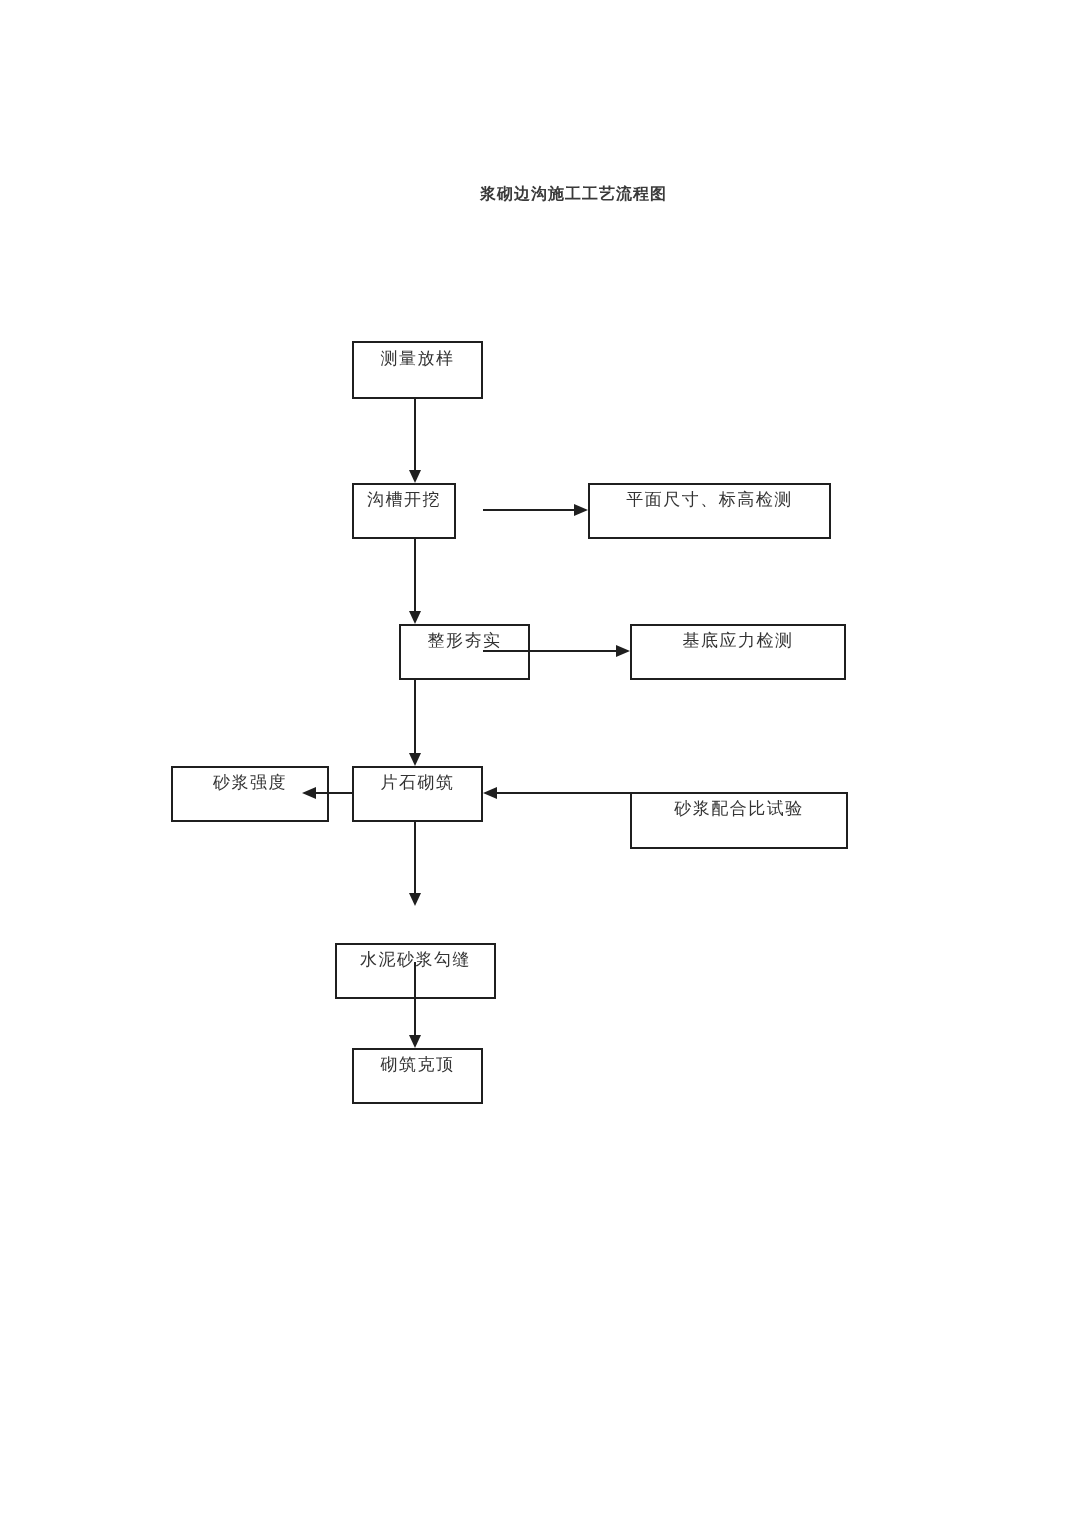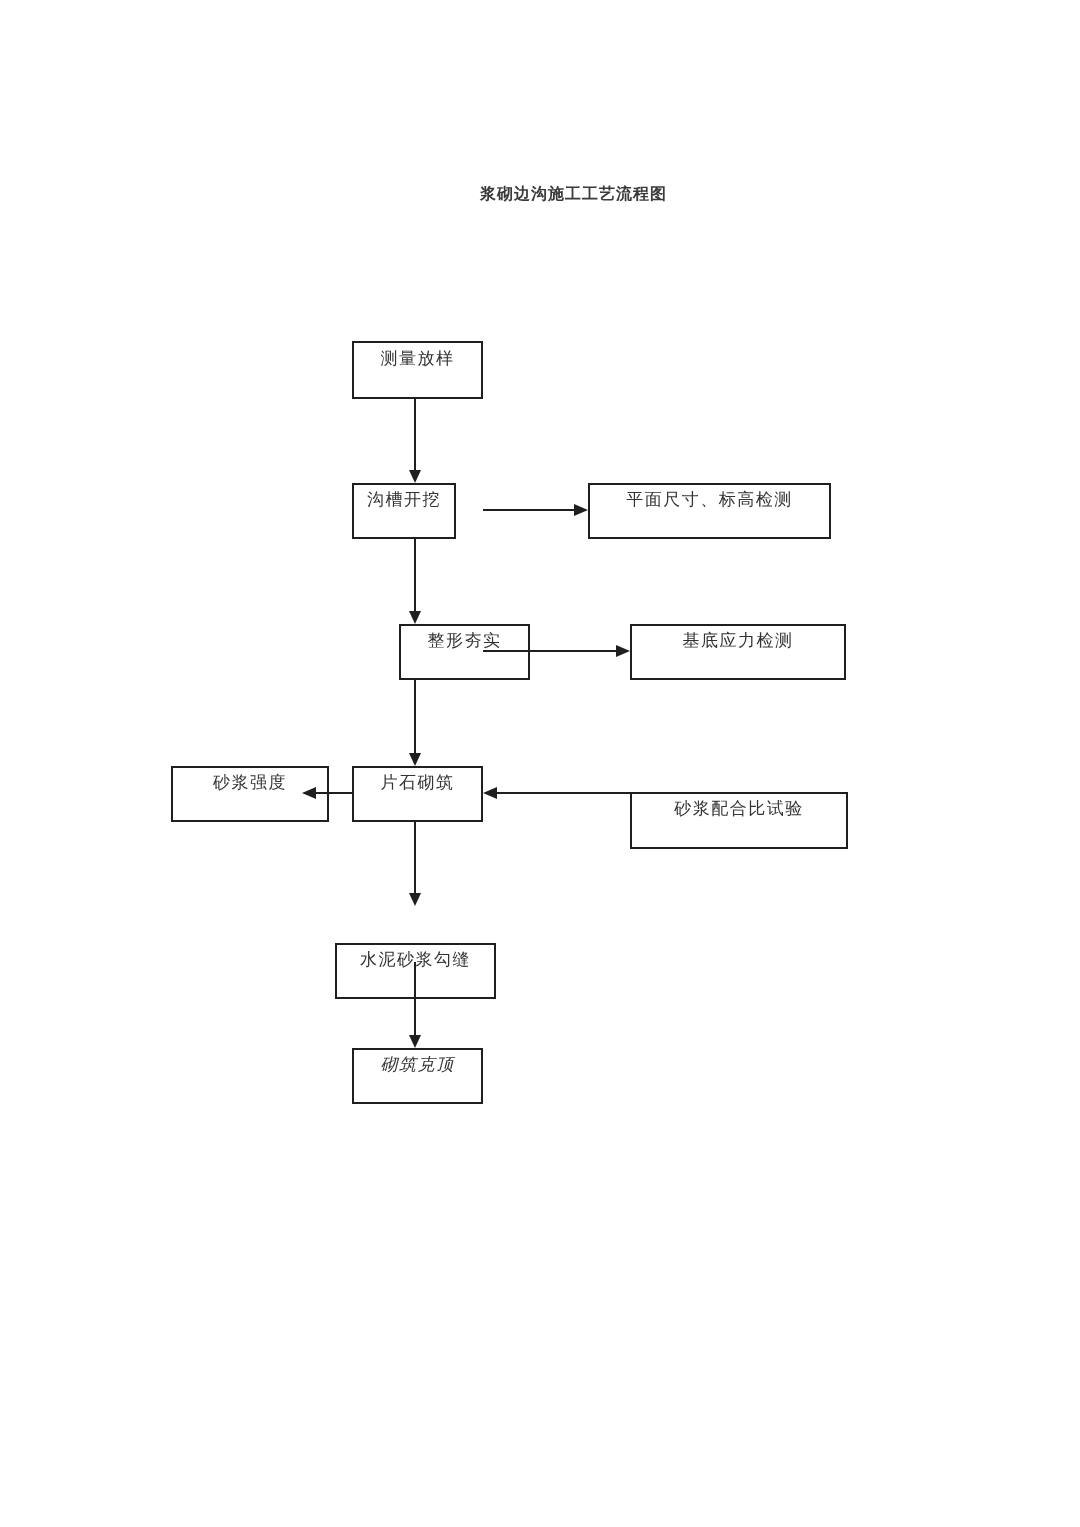--- a/index.html
+++ b/index.html
@@ -109,21 +109,21 @@
   </div>
 
   <div class="node" style="left:630px; top:765px; width:218px; height:57px;margin-top:27px;">
     <span class="lbl">砂浆配合比试验</span>
   </div>
 
   <div class="node" style="left:335px; top:906px; width:161px; height:56px;margin-top:37px;">
     <span class="lbl">水泥砂浆勾缝</span>
   </div>
 
-  <div class="node" style="left:352px; top:1048px; width:131px; height:56px;font-style:italic;">
+  <div class="node" style="left:352px; top:1048px; width:131px; height:56px;">
     <span class="lbl">砌筑克顶</span>
   </div>
 
   <div class="vline" style="left:414px; top:399px; height:72px;"></div>
   <div class="arr-down" style="left:409px; top:470px;"></div>
 
   <div class="vline" style="left:414px; top:539px; height:73px;"></div>
   <div class="arr-down" style="left:409px; top:611px;"></div>
 
   <div class="vline" style="left:414px; top:680px; height:74px;"></div>

